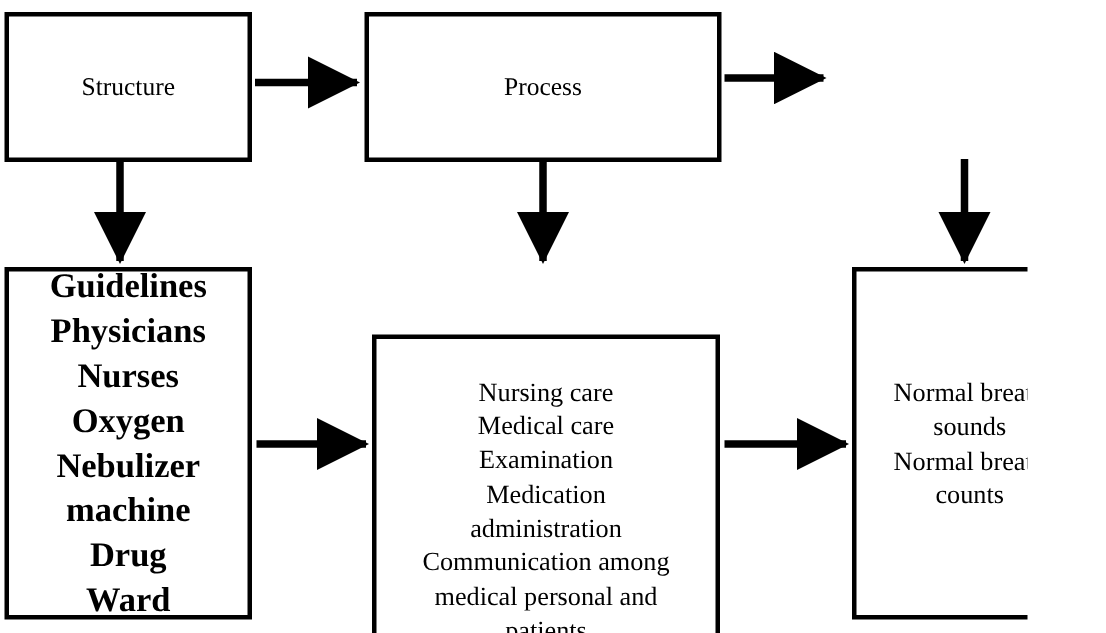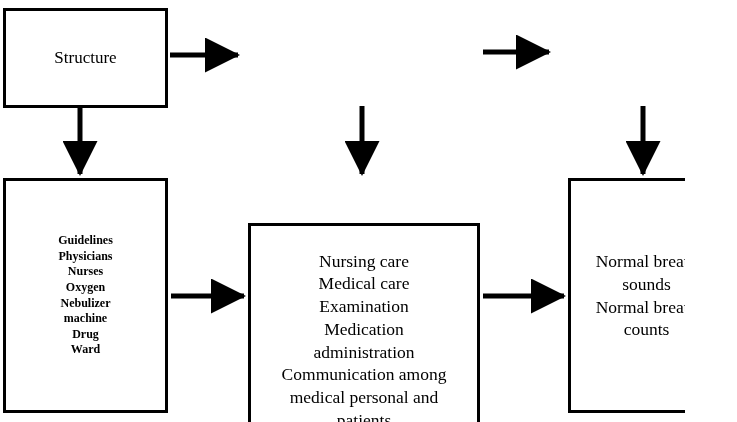--- a/index.html
+++ b/index.html
@@ -47,21 +47,21 @@
     font-size: 17px;
   }
   #node-outcome {
     left: 554px; top: 8px; width: 172px; height: 100px;
     font-size: 17px;
   }
 
   
   #node-structure-items {
     left: 3px;  top: 178px; width: 165px; height: 235px;
-    font-size: 12px;
+    font-size: 23px;
     font-weight: bold;
   }
   #node-process-items {
     left: 248px; top: 178px; width: 232px; height: 235px;
     font-size: 17.5px;
     margin-top: 45px;
   }
   #node-outcome-items {
     left: 568px; top: 178px; width: 157px; height: 235px;
     font-size: 17.5px;
@@ -108,20 +108,23 @@
 
     <line x1="171" y1="296" x2="244" y2="296" stroke="#000000" stroke-width="5" marker-end="url(#head-right)"></line>
 
     <line x1="483" y1="296" x2="564" y2="296" stroke="#000000" stroke-width="5" marker-end="url(#head-right)"></line>
   </svg>
 
   <div class="node" id="node-structure">
     <span class="node-label">Structure</span>
   </div>
 
+  <div class="node" id="node-process">
+    <span class="node-label">Process</span>
+  </div>
 
 
   <div class="node" id="node-structure-items">
     <span class="node-label">Guidelines
 Physicians
 Nurses
 Oxygen
 Nebulizer
 machine
 Drug

